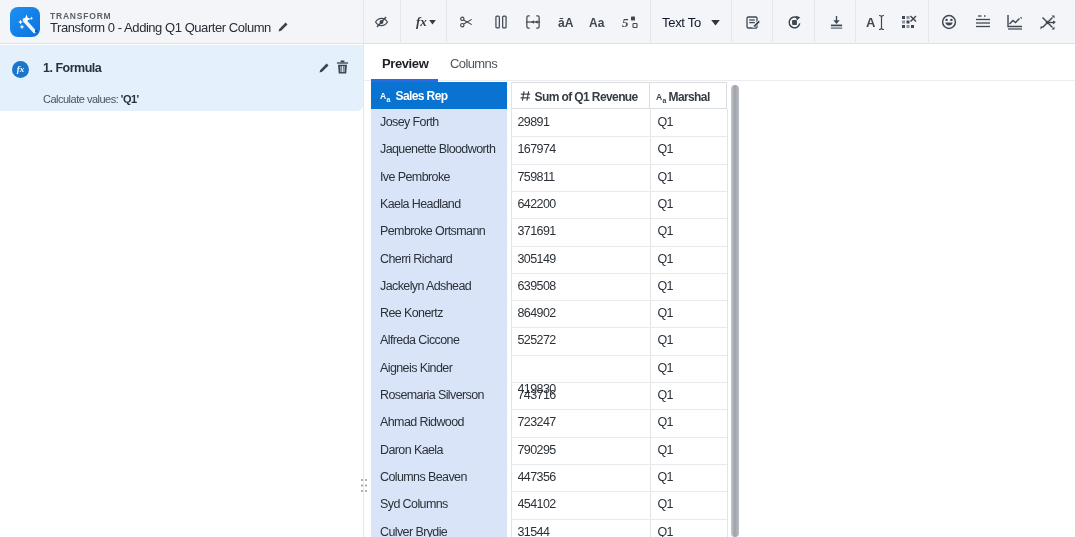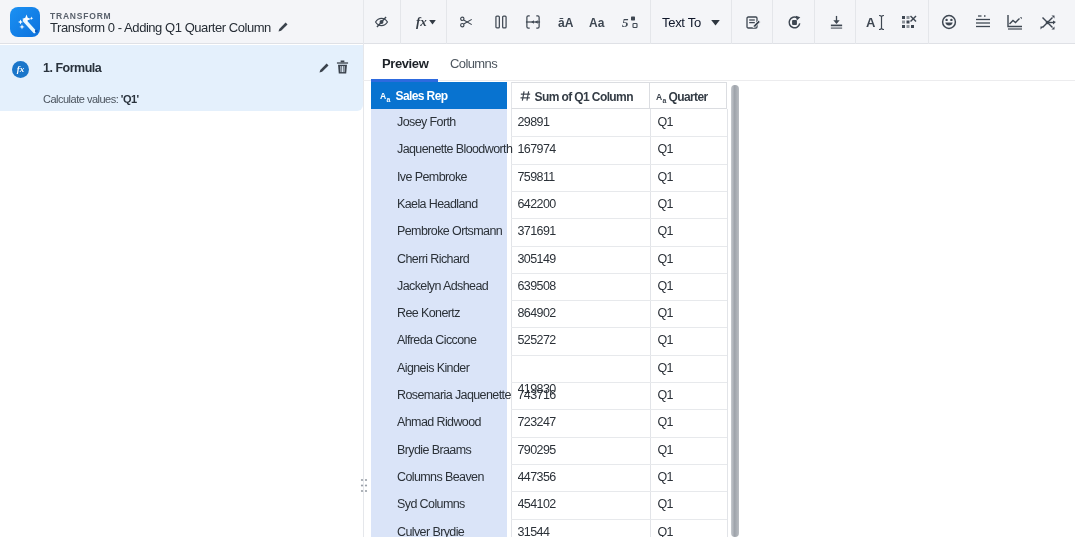--- a/index.html
+++ b/index.html
@@ -42,21 +42,21 @@
   border:1px solid #dbdde1; border-left:1px solid #e3e5e9; }
 #h3 { left:650px; width:77px; color:#343c45; background:#fff;
   border:1px solid #dbdde1; border-left:none; }
 .hdr span { position:absolute; left:23px; top:7px; white-space:nowrap; }
 #h1 span { left:24.5px; }
 #h3 span { left:18.5px; }
 #col1bg { position:absolute; left:371px; top:109px; width:135.5px; height:428px; background:#dae4f8; }
 .vb { position:absolute; top:109px; width:1px; height:428px; background:#e2e4e8; }
 .cell { position:absolute; height:27.3px; font-size:12.5px; letter-spacing:-0.6px; color:#2b3138; line-height:27.3px;
   white-space:nowrap; overflow:hidden; }
-.c1 { left:397px; width:126px; }
+.c1 { left:380px; width:126px; }
 .c2 { left:517.5px; width:125px; }
 .c3 { left:657.5px; width:63px; }
 .rline { position:absolute; left:510.5px; width:216.5px; height:1px; background:#e7e9ec; }
 #sbar { position:absolute; left:731px; top:85px; width:8px; height:452px; border-radius:4px;
   background:linear-gradient(90deg,#c6cacf,#9ea3aa 45%,#b9bdc2); }
 </style></head>
 <body>
 
 <div id="topbar">
 <div class="vsep" style="left:363px"></div>
@@ -265,28 +265,28 @@
   </div>
 <div class="hdr" id="h2">
     <svg class="abs" style="left:8px; top:7px" width="11" height="12" viewBox="0 0 13 14">
   <g stroke="#3a424c" stroke-width="1.4">
    <line x1="4.8" y1="1.5" x2="2.8" y2="12.5"></line>
         <line x1="10.2" y1="1.5" x2="8.2" y2="12.5"></line>
    <line x1="1" y1="4.8" x2="12" y2="4.8"></line>
         <line x1="0.6" y1="9.2" x2="11.6" y2="9.2"></line>
   </g>
  </svg>
-    <span>Sum of Q1 Column</span>
+    <span>Sum of Q1 Revenue</span>
   </div>
 <div class="hdr" id="h3">
     <svg class="abs" style="left:6px; top:8px" width="12" height="12" viewBox="0 0 14 14">
   <text x="0" y="10" font-size="10" font-weight="bold" fill="#3a424c" font-family="Liberation Sans,sans-serif">A</text>
   <text x="7.5" y="13.5" font-size="8" font-weight="bold" fill="#3a424c" font-family="Liberation Sans,sans-serif">a</text>
  </svg>
-    <span>Quarter</span>
+    <span>Marshal</span>
   </div>
 
 <div id="col1bg"></div>
 <div class="vb" style="left:510.5px"></div>
 <div class="vb" style="left:649.5px"></div>
 <div class="vb" style="left:726.5px"></div>
 <div class="cell c1" style="top:109.0px">Josey Forth</div>
 <div class="cell c2" style="top:109.0px">29891</div>
 <div class="cell c3" style="top:109.0px">Q1</div>
 <div class="rline" style="top:136.3px"></div>
@@ -319,29 +319,29 @@
 <div class="cell c3" style="top:300.1px">Q1</div>
 <div class="rline" style="top:327.4px"></div>
 <div class="cell c1" style="top:327.4px">Alfreda Ciccone</div>
 <div class="cell c2" style="top:327.4px">525272</div>
 <div class="cell c3" style="top:327.4px">Q1</div>
 <div class="rline" style="top:354.7px"></div>
 <div class="cell c1" style="top:354.7px">Aigneis Kinder</div>
 <div class="cell c2" style="top:376px">419830</div>
 <div class="cell c3" style="top:354.7px">Q1</div>
 <div class="rline" style="top:382.0px"></div>
-<div class="cell c1" style="top:382.0px">Rosemaria Jaquenette</div>
+<div class="cell c1" style="top:382.0px">Rosemaria Silverson</div>
 <div class="cell c2" style="top:382.0px">743716</div>
 <div class="cell c3" style="top:382.0px">Q1</div>
 <div class="rline" style="top:409.3px"></div>
 <div class="cell c1" style="top:409.3px">Ahmad Ridwood</div>
 <div class="cell c2" style="top:409.3px">723247</div>
 <div class="cell c3" style="top:409.3px">Q1</div>
 <div class="rline" style="top:436.6px"></div>
-<div class="cell c1" style="top:436.6px">Brydie Braams</div>
+<div class="cell c1" style="top:436.6px">Daron Kaela</div>
 <div class="cell c2" style="top:436.6px">790295</div>
 <div class="cell c3" style="top:436.6px">Q1</div>
 <div class="rline" style="top:463.9px"></div>
 <div class="cell c1" style="top:463.9px">Columns Beaven</div>
 <div class="cell c2" style="top:463.9px">447356</div>
 <div class="cell c3" style="top:463.9px">Q1</div>
 <div class="rline" style="top:491.2px"></div>
 <div class="cell c1" style="top:491.2px">Syd Columns</div>
 <div class="cell c2" style="top:491.2px">454102</div>
 <div class="cell c3" style="top:491.2px">Q1</div>

